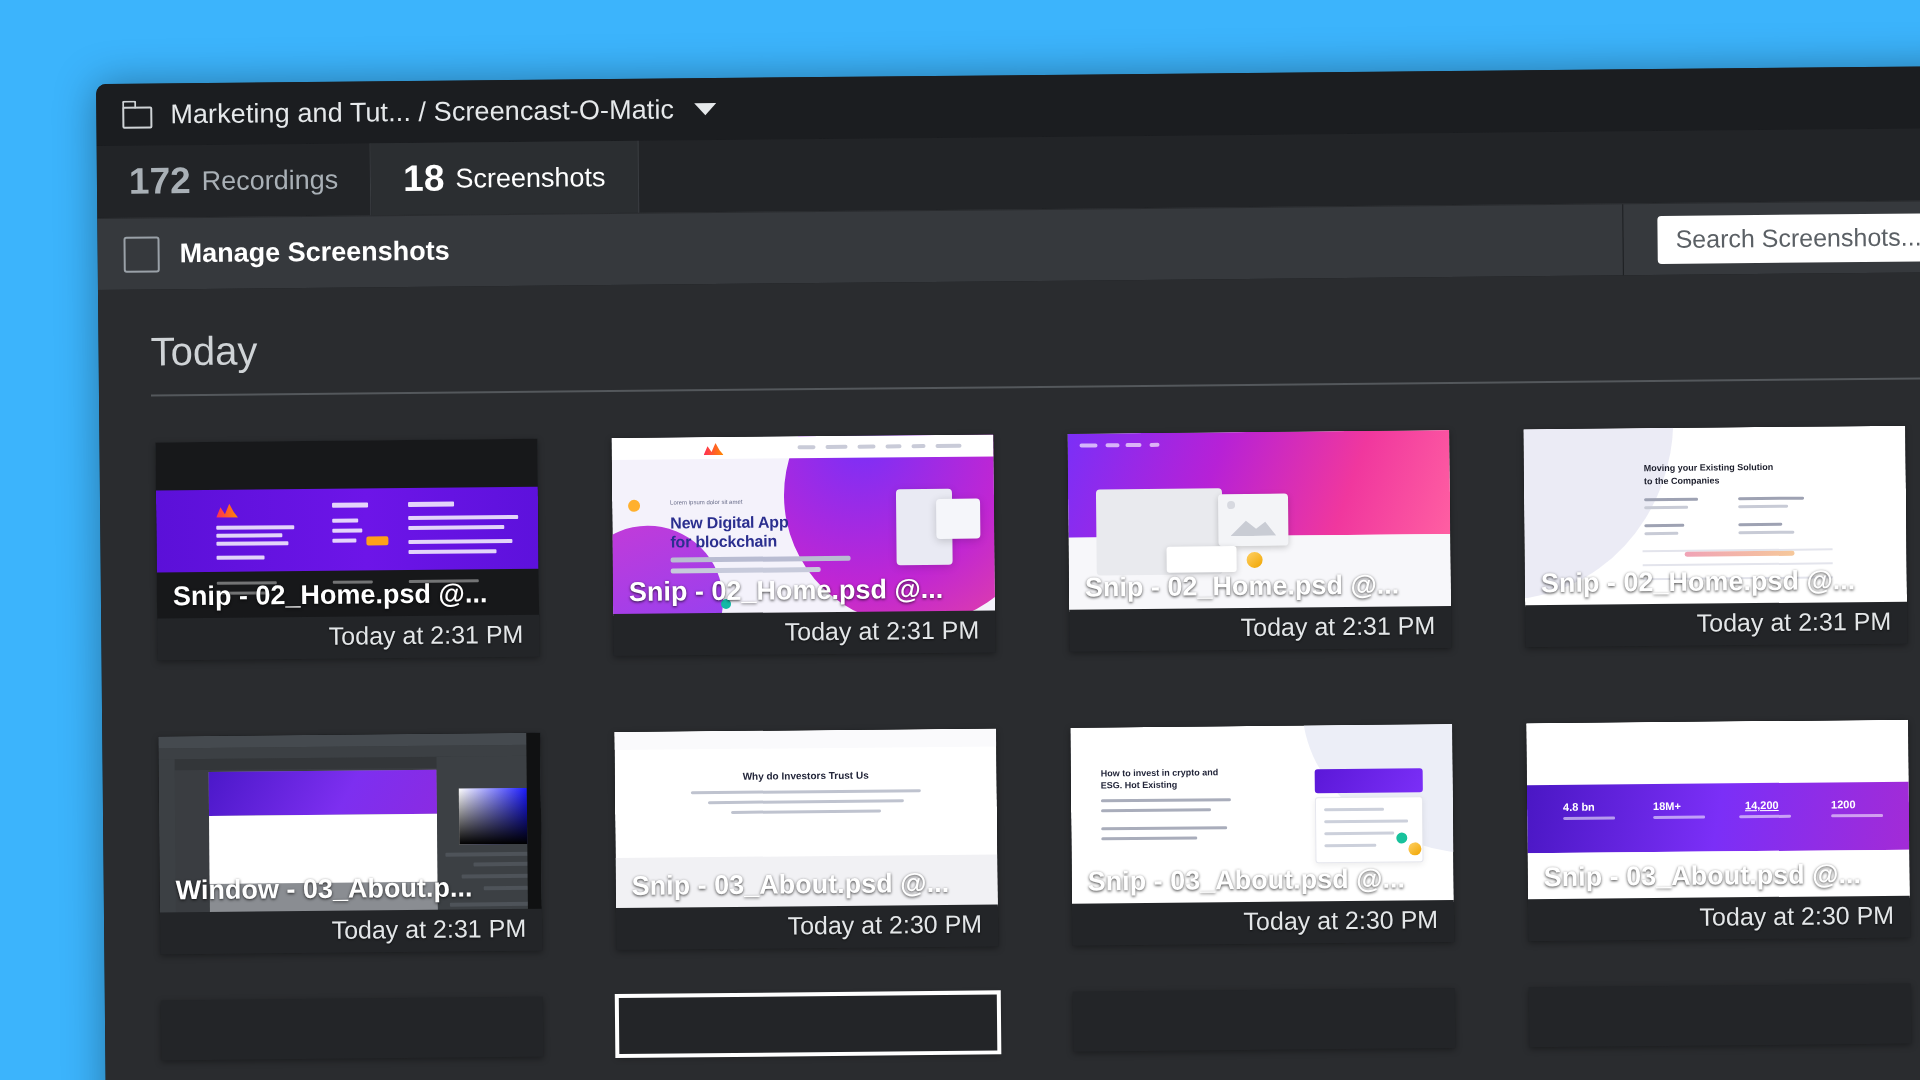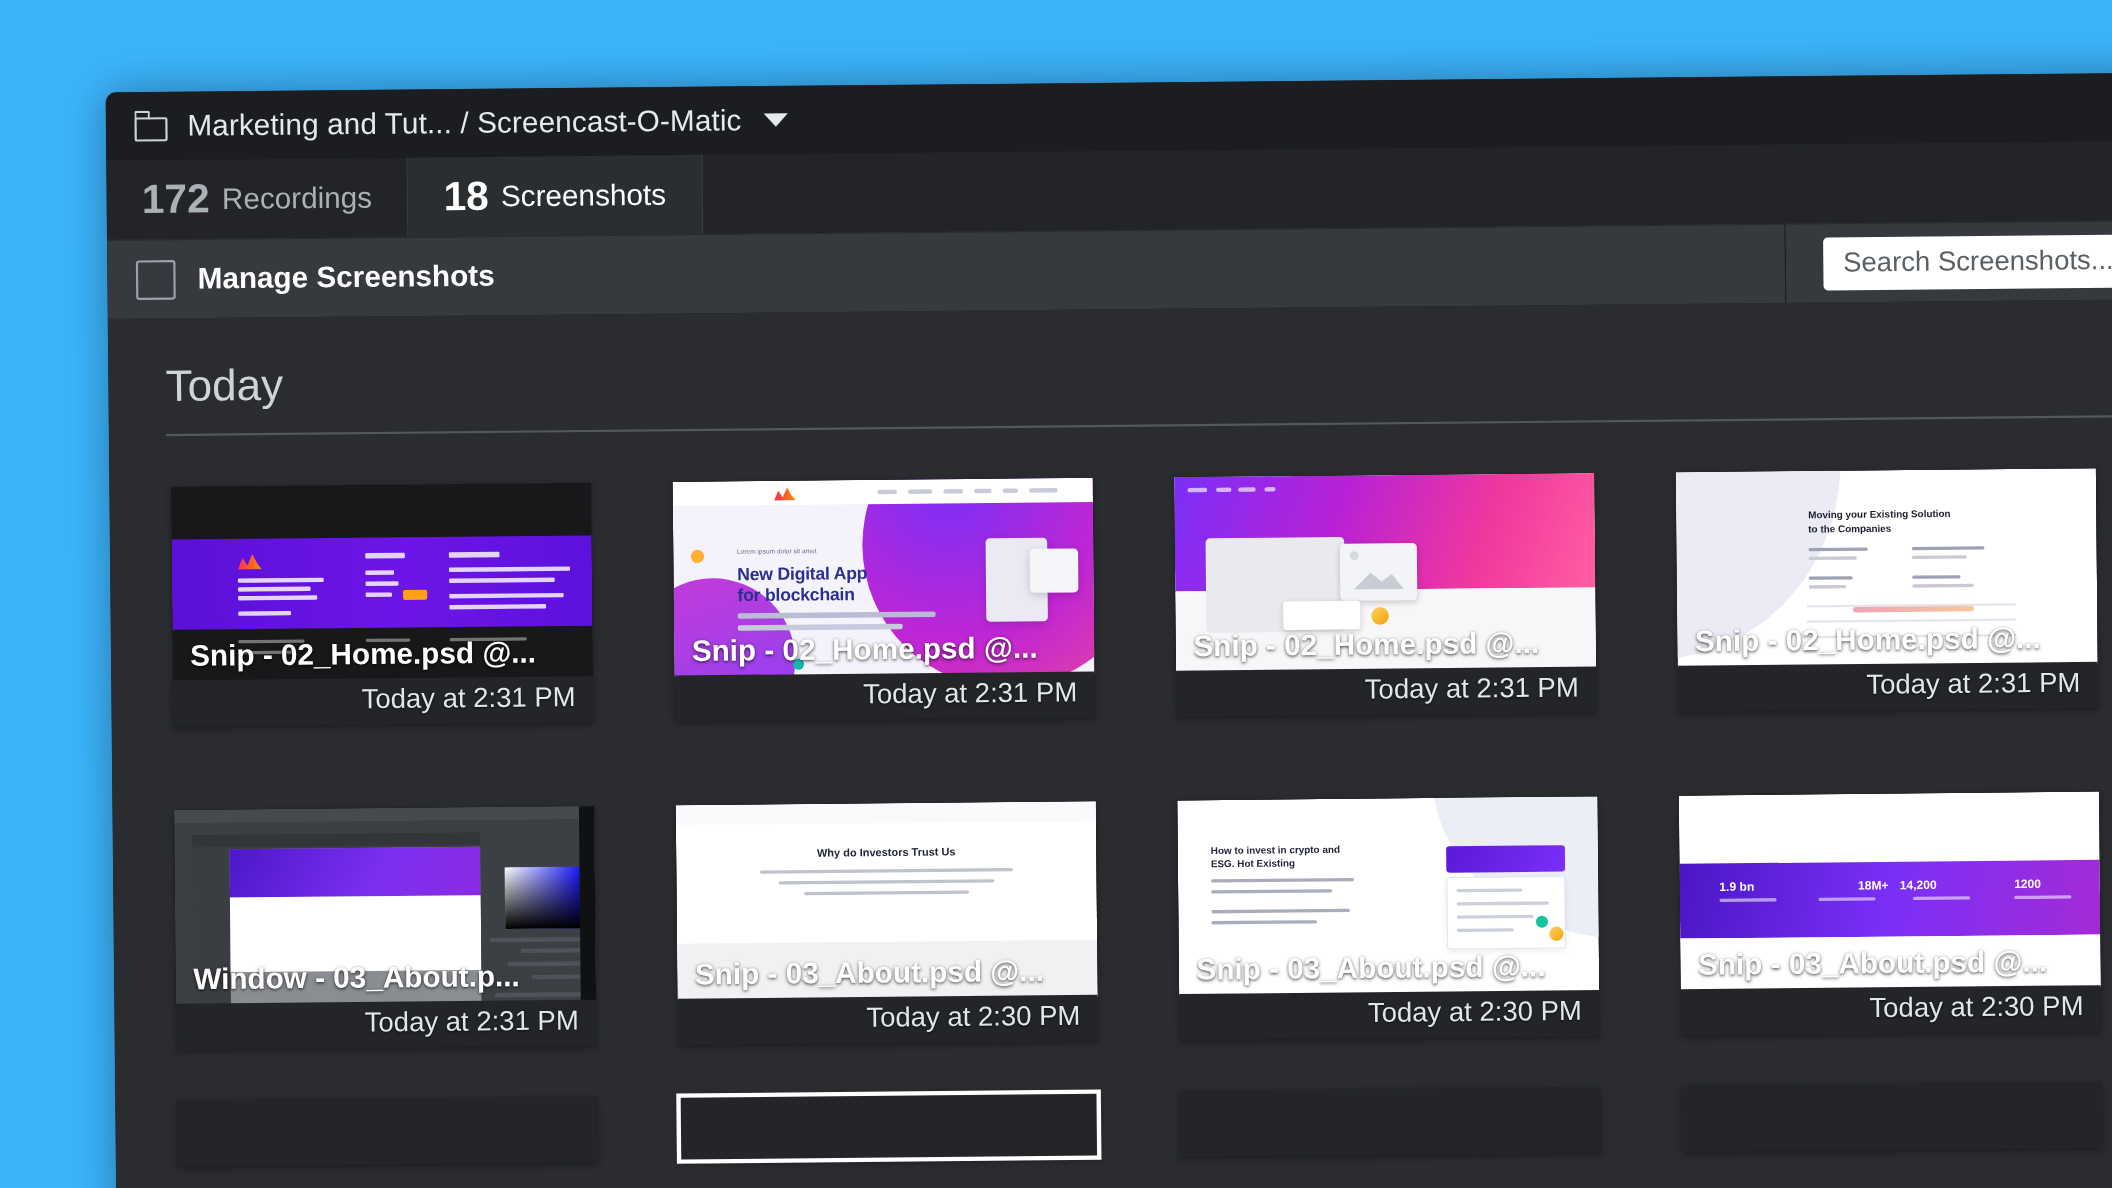--- a/index.html
+++ b/index.html
@@ -574,25 +574,25 @@
           <div class="card-title">Snip - 03_About.psd @...</div>
           <div class="card-time">Today at 2:30 PM</div>
         </div>
 
         <div class="card">
           <div class="thumb">
             <div class="thumb-inner tn-stats">
               <div class="whitetop"></div>
               <div class="band"></div>
               <div class="whitebot"></div>
-              <div class="stat" style="left:36px;">1.9 bn</div>
+              <div class="stat" style="left:36px;">4.8 bn</div>
               <div class="statsub" style="left:36px;"></div>
-              <div class="stat" style="left:126px;margin-left:36px;">18M+</div>
+              <div class="stat" style="left:126px;">18M+</div>
               <div class="statsub" style="left:126px;"></div>
-              <div class="stat" style="left:200px;">14,200</div>
+              <div class="stat" style="left:218px;text-decoration:underline;">14,200</div>
               <div class="statsub" style="left:212px;"></div>
               <div class="stat" style="left:304px;text-align:right;">1200</div>
               <div class="statsub" style="left:304px;"></div>
             </div>
           </div>
           <div class="card-footer"></div>
           <div class="card-title">Snip - 03_About.psd @...</div>
           <div class="card-time">Today at 2:30 PM</div>
         </div>
 

